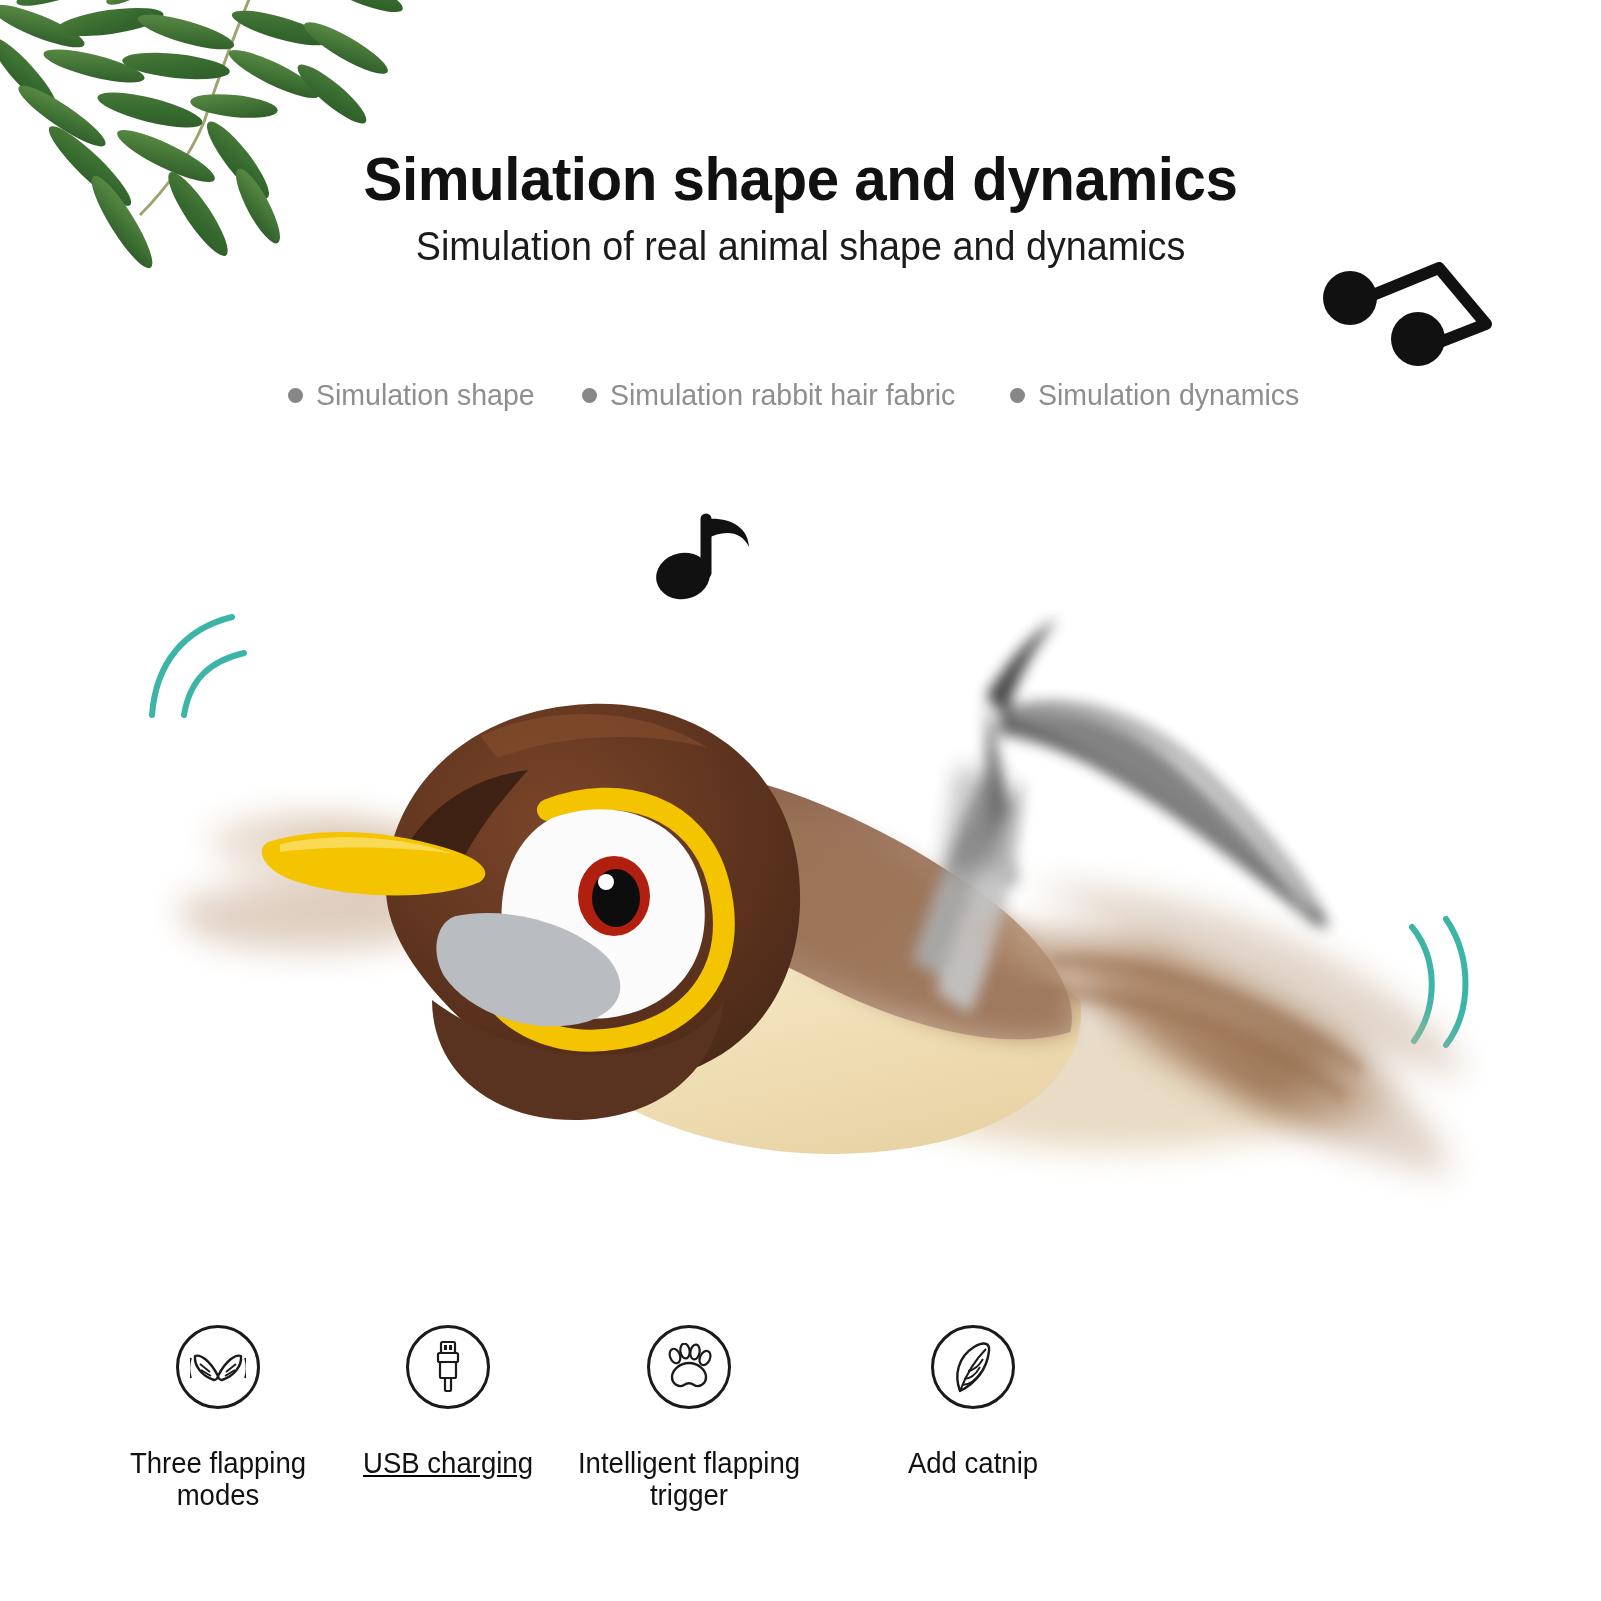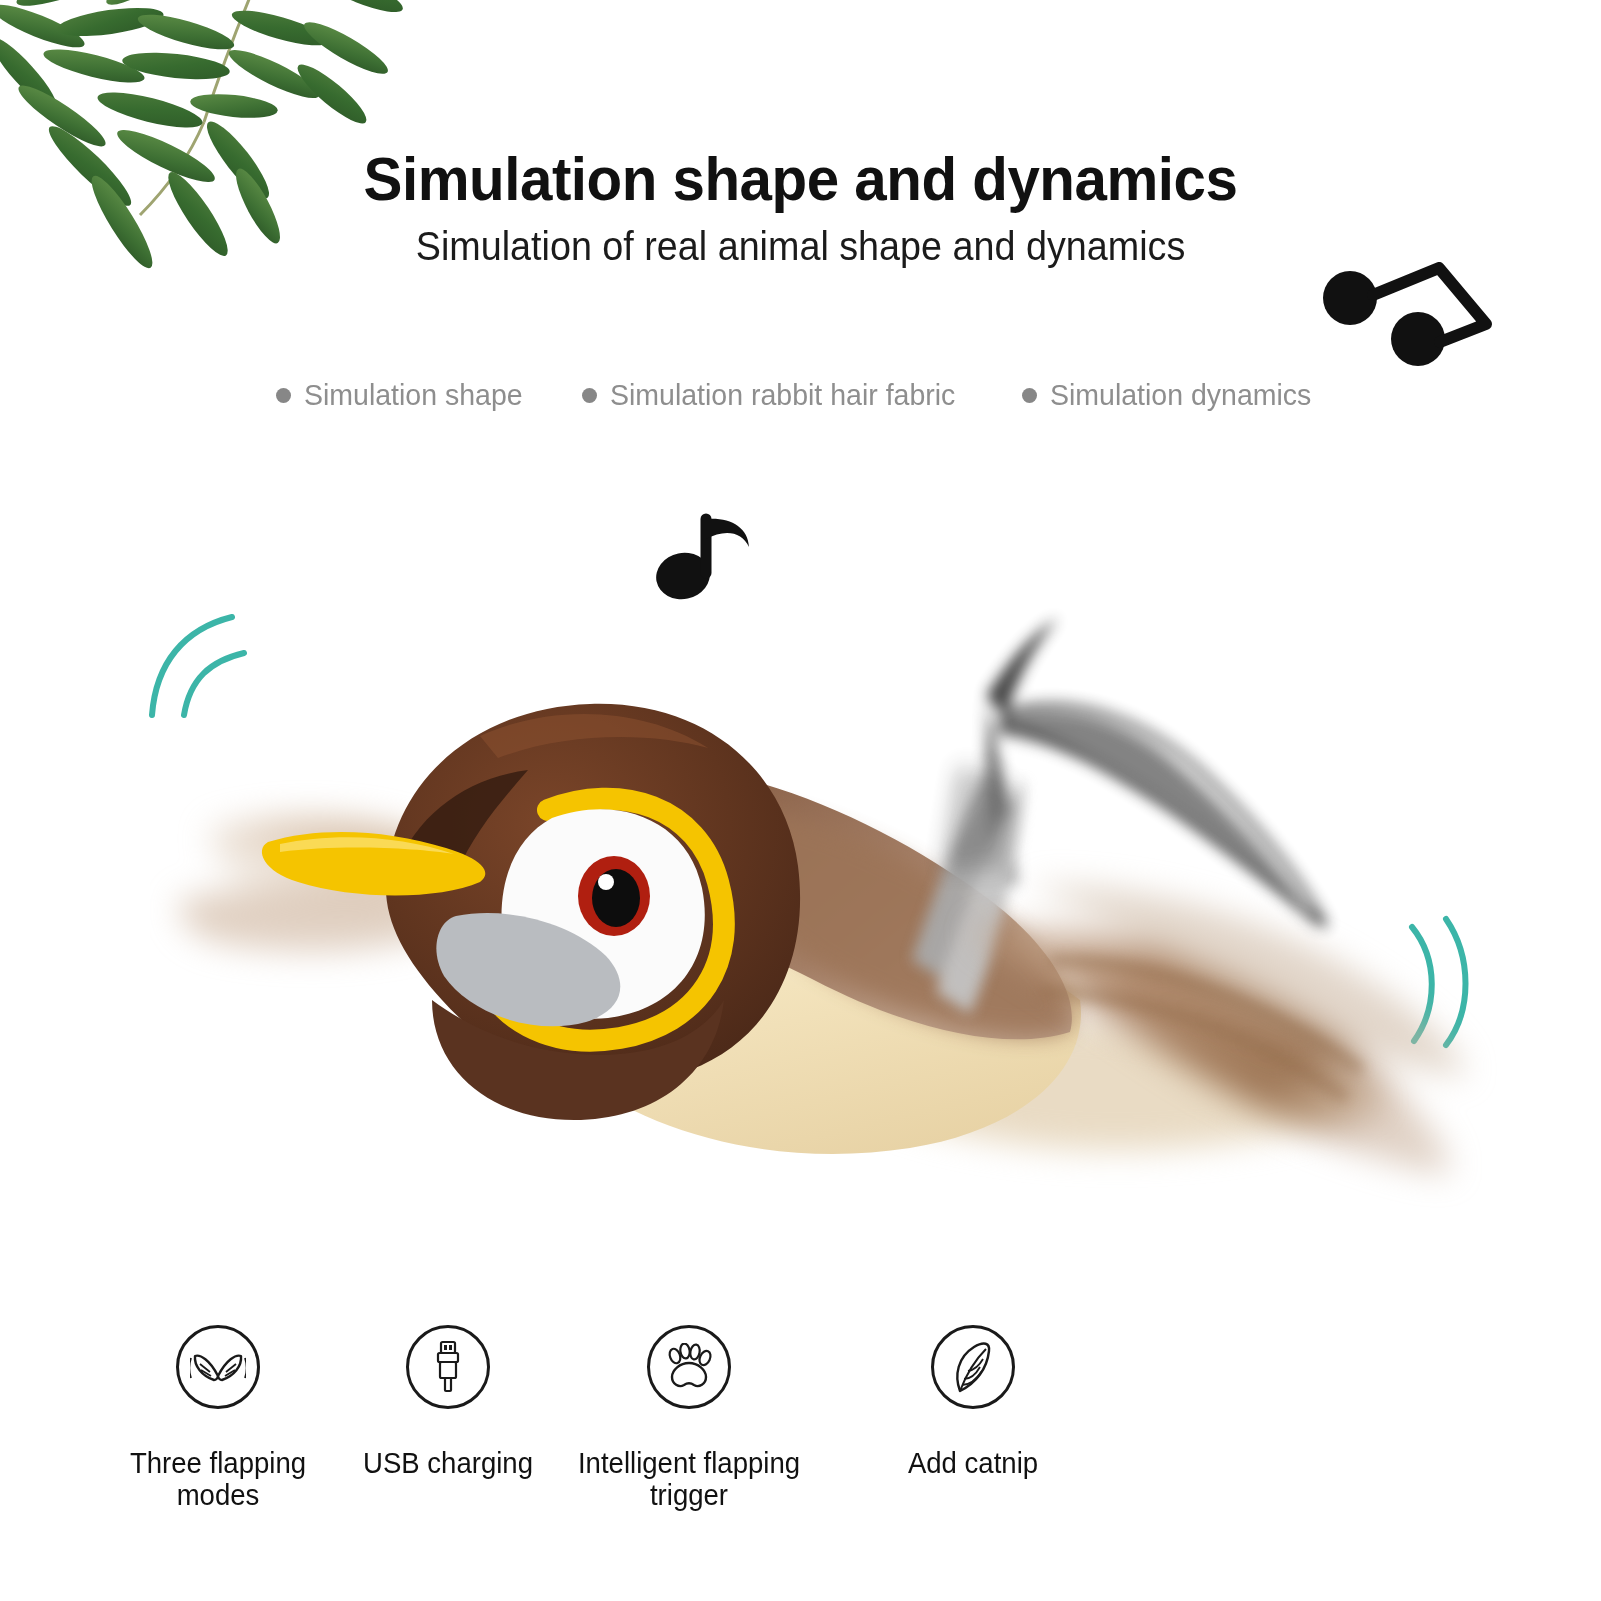--- a/index.html
+++ b/index.html
@@ -58,21 +58,21 @@
 
   
   #bullet-row {
     position: absolute;
     left: 0;
     top: 378px;
     width: 1601px;
     display: flex;
     justify-content: center;
     align-items: center;
-    gap: 48px;
+    gap: 36px;
   }
   .bullet-item {
     display: flex;
     align-items: center;
     gap: 13px;
   }
   .bullet-dot {
     width: 15px;
     height: 15px;
     border-radius: 50%;
@@ -402,21 +402,21 @@
           <path d="M28 30 C 36 14, 46 8, 51 10 C 52 20, 44 30, 32 34 C 30 34, 28 32, 28 30 Z" fill="none" stroke="#1a1a1a" stroke-width="2.4" stroke-linejoin="round"></path>
           <path d="M10 18 L 20 26 M 11 24 L 21 30" stroke="#1a1a1a" stroke-width="1.8"></path>
           <path d="M46 18 L 36 26 M 45 24 L 35 30" stroke="#1a1a1a" stroke-width="1.8"></path>
           <path d="M1 12 C -1 18, -1 26, 1 32" fill="none" stroke="#1a1a1a" stroke-width="1.8"></path>
           <path d="M55 12 C 57 18, 57 26, 55 32" fill="none" stroke="#1a1a1a" stroke-width="1.8"></path>
         </svg>
       </div>
       <div class="feature-label">Three flapping modes</div>
     </div>
 
-    <div class="feature" style="left:323px;">
+    <div class="feature" style="left:323px;text-decoration:underline;">
       <div class="feature-circle">
         <svg width="34" height="54" viewBox="0 0 34 54">
           <rect x="10" y="2" width="14" height="11" rx="1.5" fill="none" stroke="#1a1a1a" stroke-width="2.2"></rect>
           <rect x="13" y="5" width="3" height="5" fill="#1a1a1a"></rect>
           <rect x="18" y="5" width="3" height="5" fill="#1a1a1a"></rect>
           <rect x="7" y="13" width="20" height="9" rx="1.5" fill="none" stroke="#1a1a1a" stroke-width="2.2"></rect>
           <rect x="9" y="22" width="16" height="16" rx="1.5" fill="none" stroke="#1a1a1a" stroke-width="2.2"></rect>
           <rect x="14" y="38" width="6" height="13" rx="1" fill="none" stroke="#1a1a1a" stroke-width="2.2"></rect>
         </svg>
       </div>

